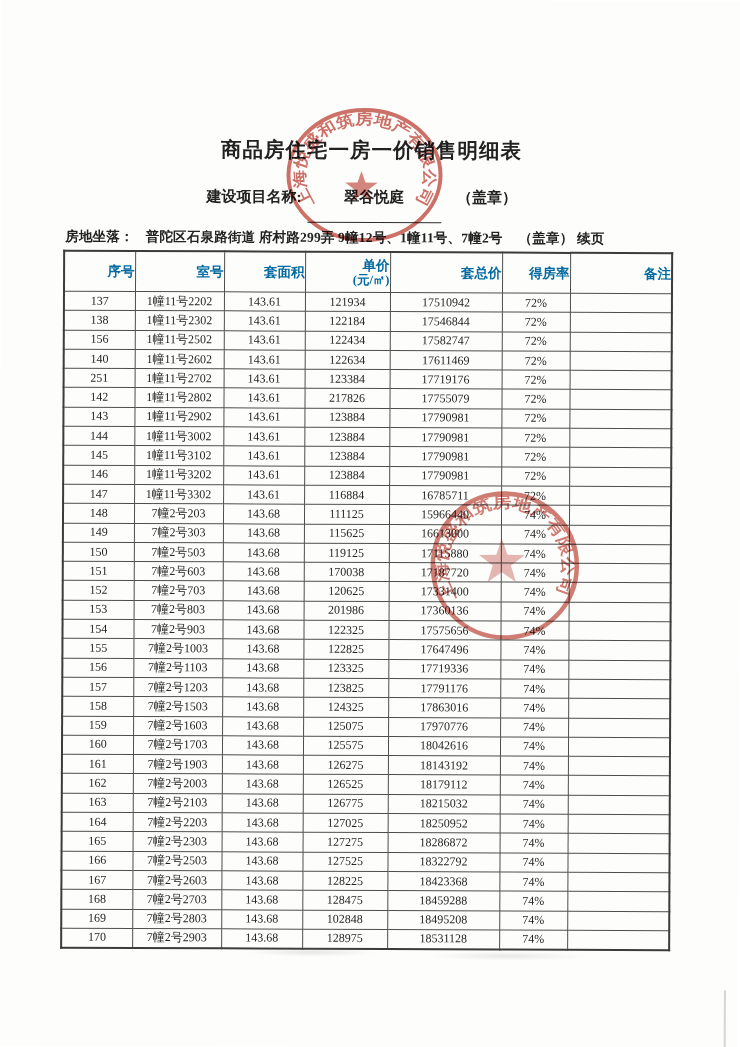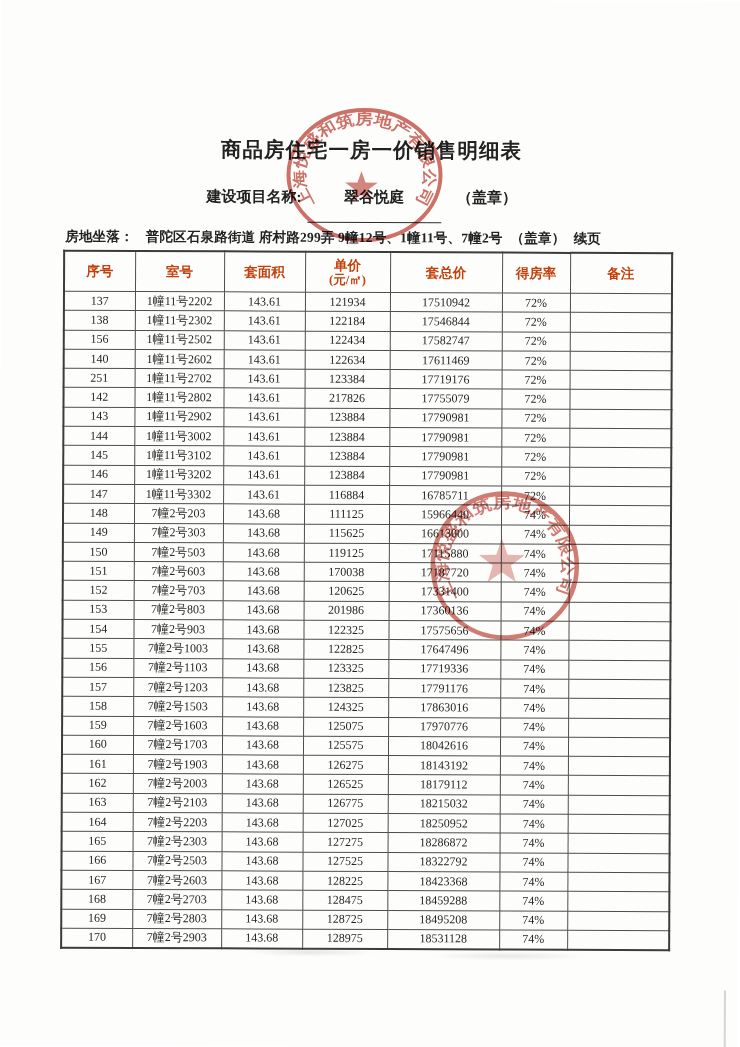--- a/index.html
+++ b/index.html
@@ -24,34 +24,34 @@
   .project-name-underline{
     display:inline-block;width:134px;text-align:center;
     border-bottom:1.5px solid #2e2e2e;padding-bottom:15px;margin-left:2px;
   }
   .stamp-note{margin-left:12px;text-align:center;}
   .location-line{
     position:absolute;top:229px;left:64px;font-size:13.5px;font-weight:bold;
     white-space:nowrap;color:#222;letter-spacing:0.2px;
   }
   .location-line .loc-label{margin-right:12px;}
-  .location-line .loc-suffix{margin-left:8px;font-family:Liberation Mono, monospace;}
+  .location-line .loc-suffix{margin-left:16px;}
 
   table.price-table{
     position:absolute;left:62px;top:251px;width:608px;
     border-collapse:collapse;table-layout:fixed;
     border:2px solid #3c3c3c;
   }
   .price-table th,.price-table td{
     border:1px solid #4e4e4e;text-align:center;vertical-align:middle;
     padding:0;overflow:hidden;white-space:nowrap;
     font-family:"Liberation Serif","DejaVu Serif",serif;
   }
   .price-table thead th{
-    height:39px;font-size:13.5px;font-weight:bold;color:#c2410c;line-height:1.15;
+    height:39px;font-size:13.5px;font-weight:bold;color:#0369a1;line-height:1.15;text-align:right;
   }
   .price-table thead .hdr-sub{font-size:12.5px;font-weight:bold;}
   .price-table tbody tr{height:19.3px;}
   .price-table tbody td{font-size:12px;color:#262626;}
 
   .stamp{position:absolute;mix-blend-mode:multiply;}
   .stamp-top{left:284px;top:100px;opacity:0.78;}
   .stamp-mid{left:426px;top:486px;opacity:0.72;}
 
   .page-edge-line{
@@ -403,21 +403,21 @@
           <td>143.68</td>
           <td>128475</td>
           <td>18459288</td>
           <td>74%</td>
           <td></td>
         </tr>
         <tr>
           <td>169</td>
           <td>7幢2号2803</td>
           <td>143.68</td>
-          <td>128725</td>
+          <td>102848</td>
           <td>18495208</td>
           <td>74%</td>
           <td></td>
         </tr>
         <tr>
           <td>170</td>
           <td>7幢2号2903</td>
           <td>143.68</td>
           <td>128975</td>
           <td>18531128</td>

